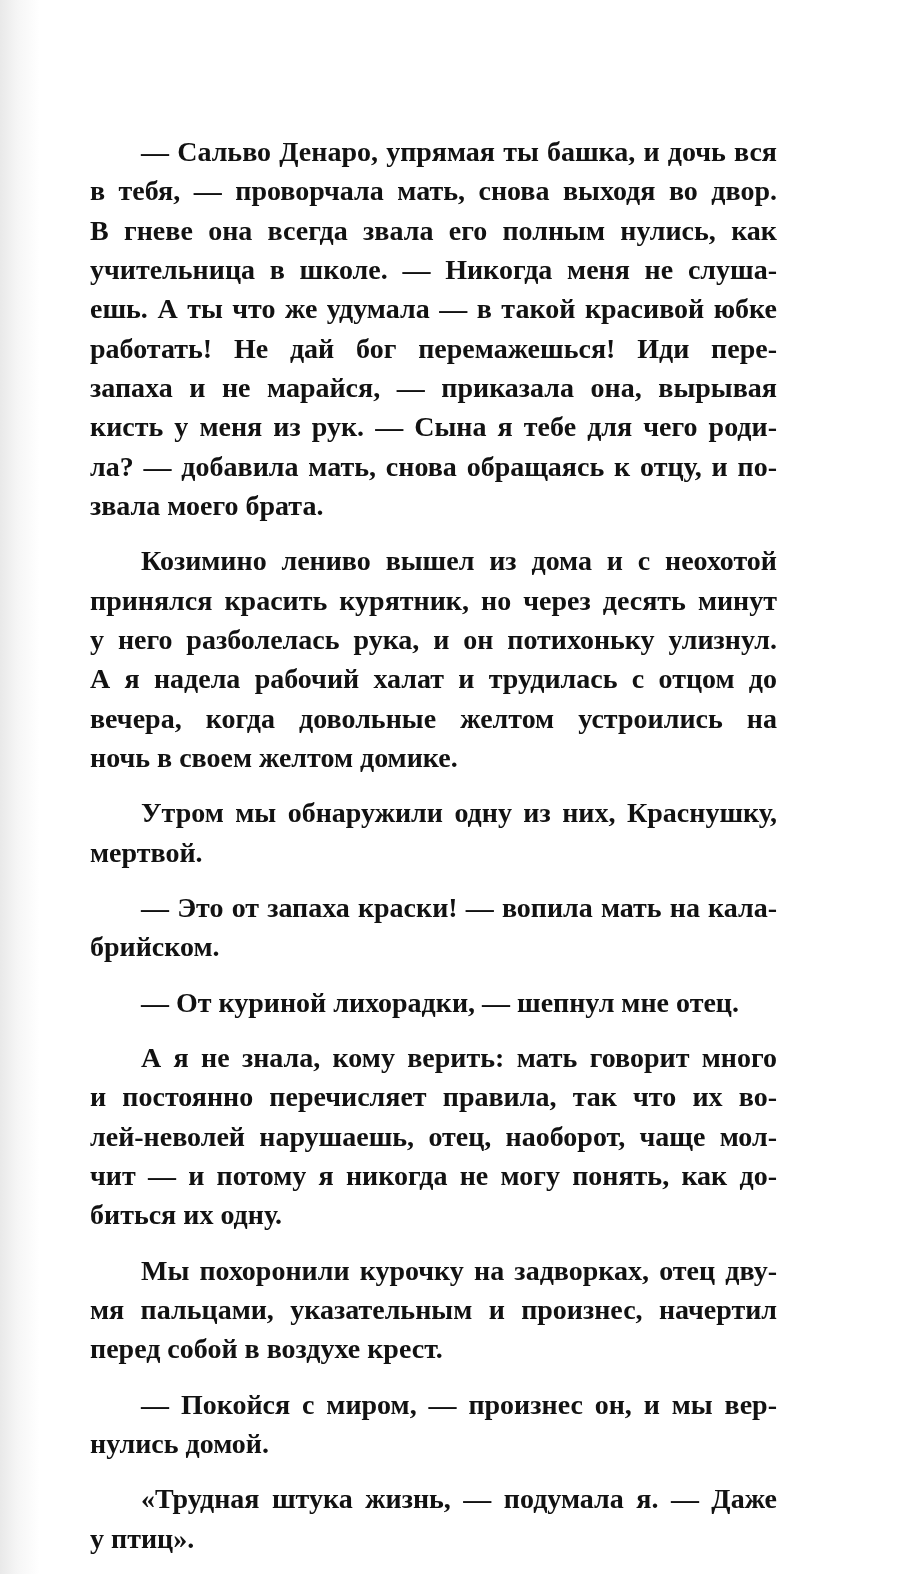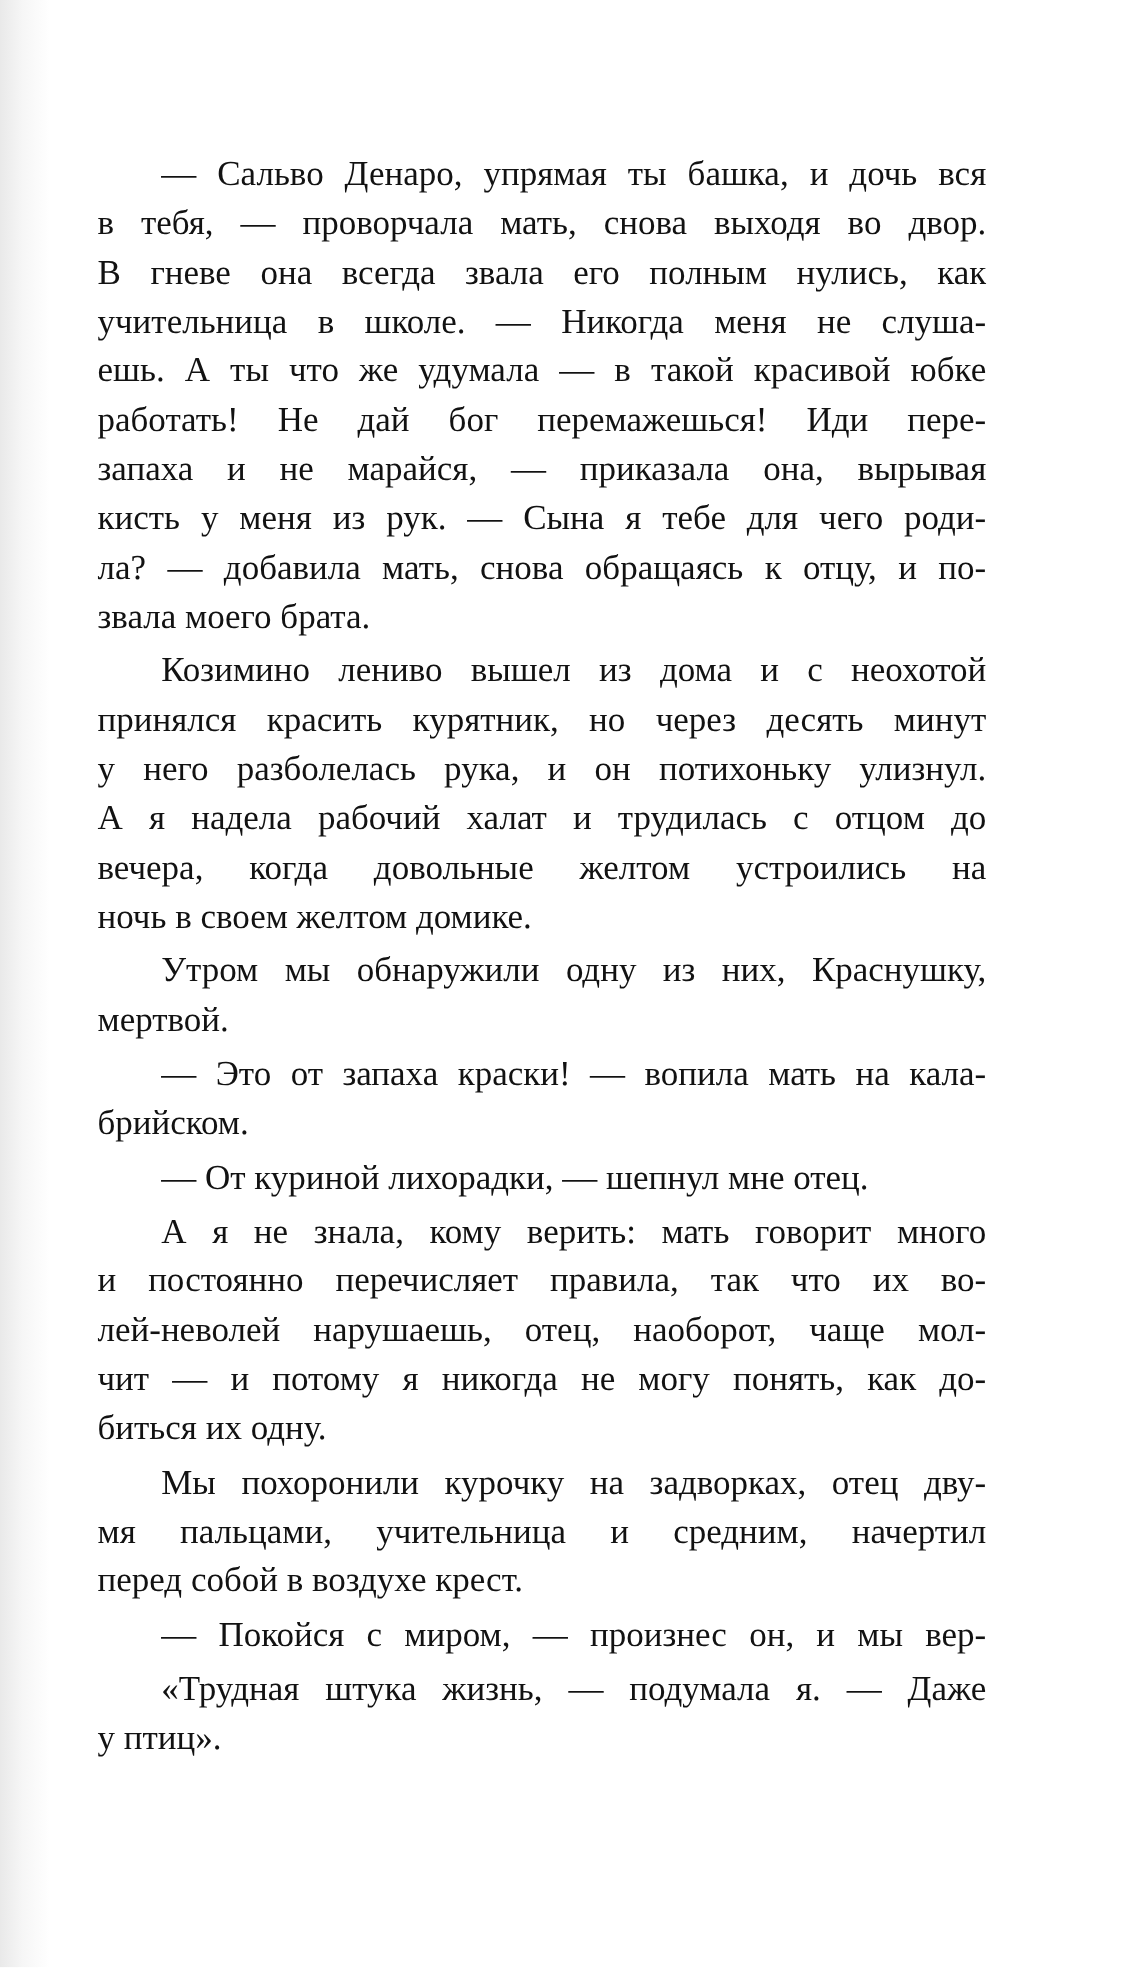--- a/index.html
+++ b/index.html
@@ -28,22 +28,23 @@
     position: absolute;
     left: 74px;
     top: 116px;
     width: 719px;
     color: var(--text-color, #121212);
     font-size: 28px;
     line-height: 39.33px;
     -webkit-font-smoothing: antialiased;
   }
   .paragraph {
-    margin: 4px;
+    margin: 16px;
     padding: 0;
+    font-weight: bold;
   }
   .text-line {
     text-align: justify;
     text-align-last: justify;
     white-space: normal;
     overflow: hidden;
     height: 39.33px;
   }
   .text-line.first {
     text-indent: 51px;
@@ -91,24 +92,25 @@
       </div>
       <div class="paragraph">
         <div class="text-line first">А я не знала, кому верить: мать говорит много</div>
         <div class="text-line">и постоянно перечисляет правила, так что их во-</div>
         <div class="text-line">лей-неволей нарушаешь, отец, наоборот, чаще мол-</div>
         <div class="text-line">чит — и потому я никогда не могу понять, как до-</div>
         <div class="text-line last">биться их одну.</div>
       </div>
       <div class="paragraph">
         <div class="text-line first">Мы похоронили курочку на задворках, отец дву-</div>
-        <div class="text-line">мя пальцами, учительница и средним, начертил</div>
+        <div class="text-line">мя пальцами, указательным и произнес, начертил</div>
         <div class="text-line last">перед собой в воздухе крест.</div>
       </div>
       <div class="paragraph">
         <div class="text-line first">— Покойся с миром, — произнес он, и мы вер-</div>
+        <div class="text-line last">нулись домой.</div>
       </div>
       <div class="paragraph">
         <div class="text-line first">«Трудная штука жизнь, — подумала я. — Даже</div>
         <div class="text-line last">у птиц».</div>
       </div>
     </div>
 </div>
 
 </body></html>

